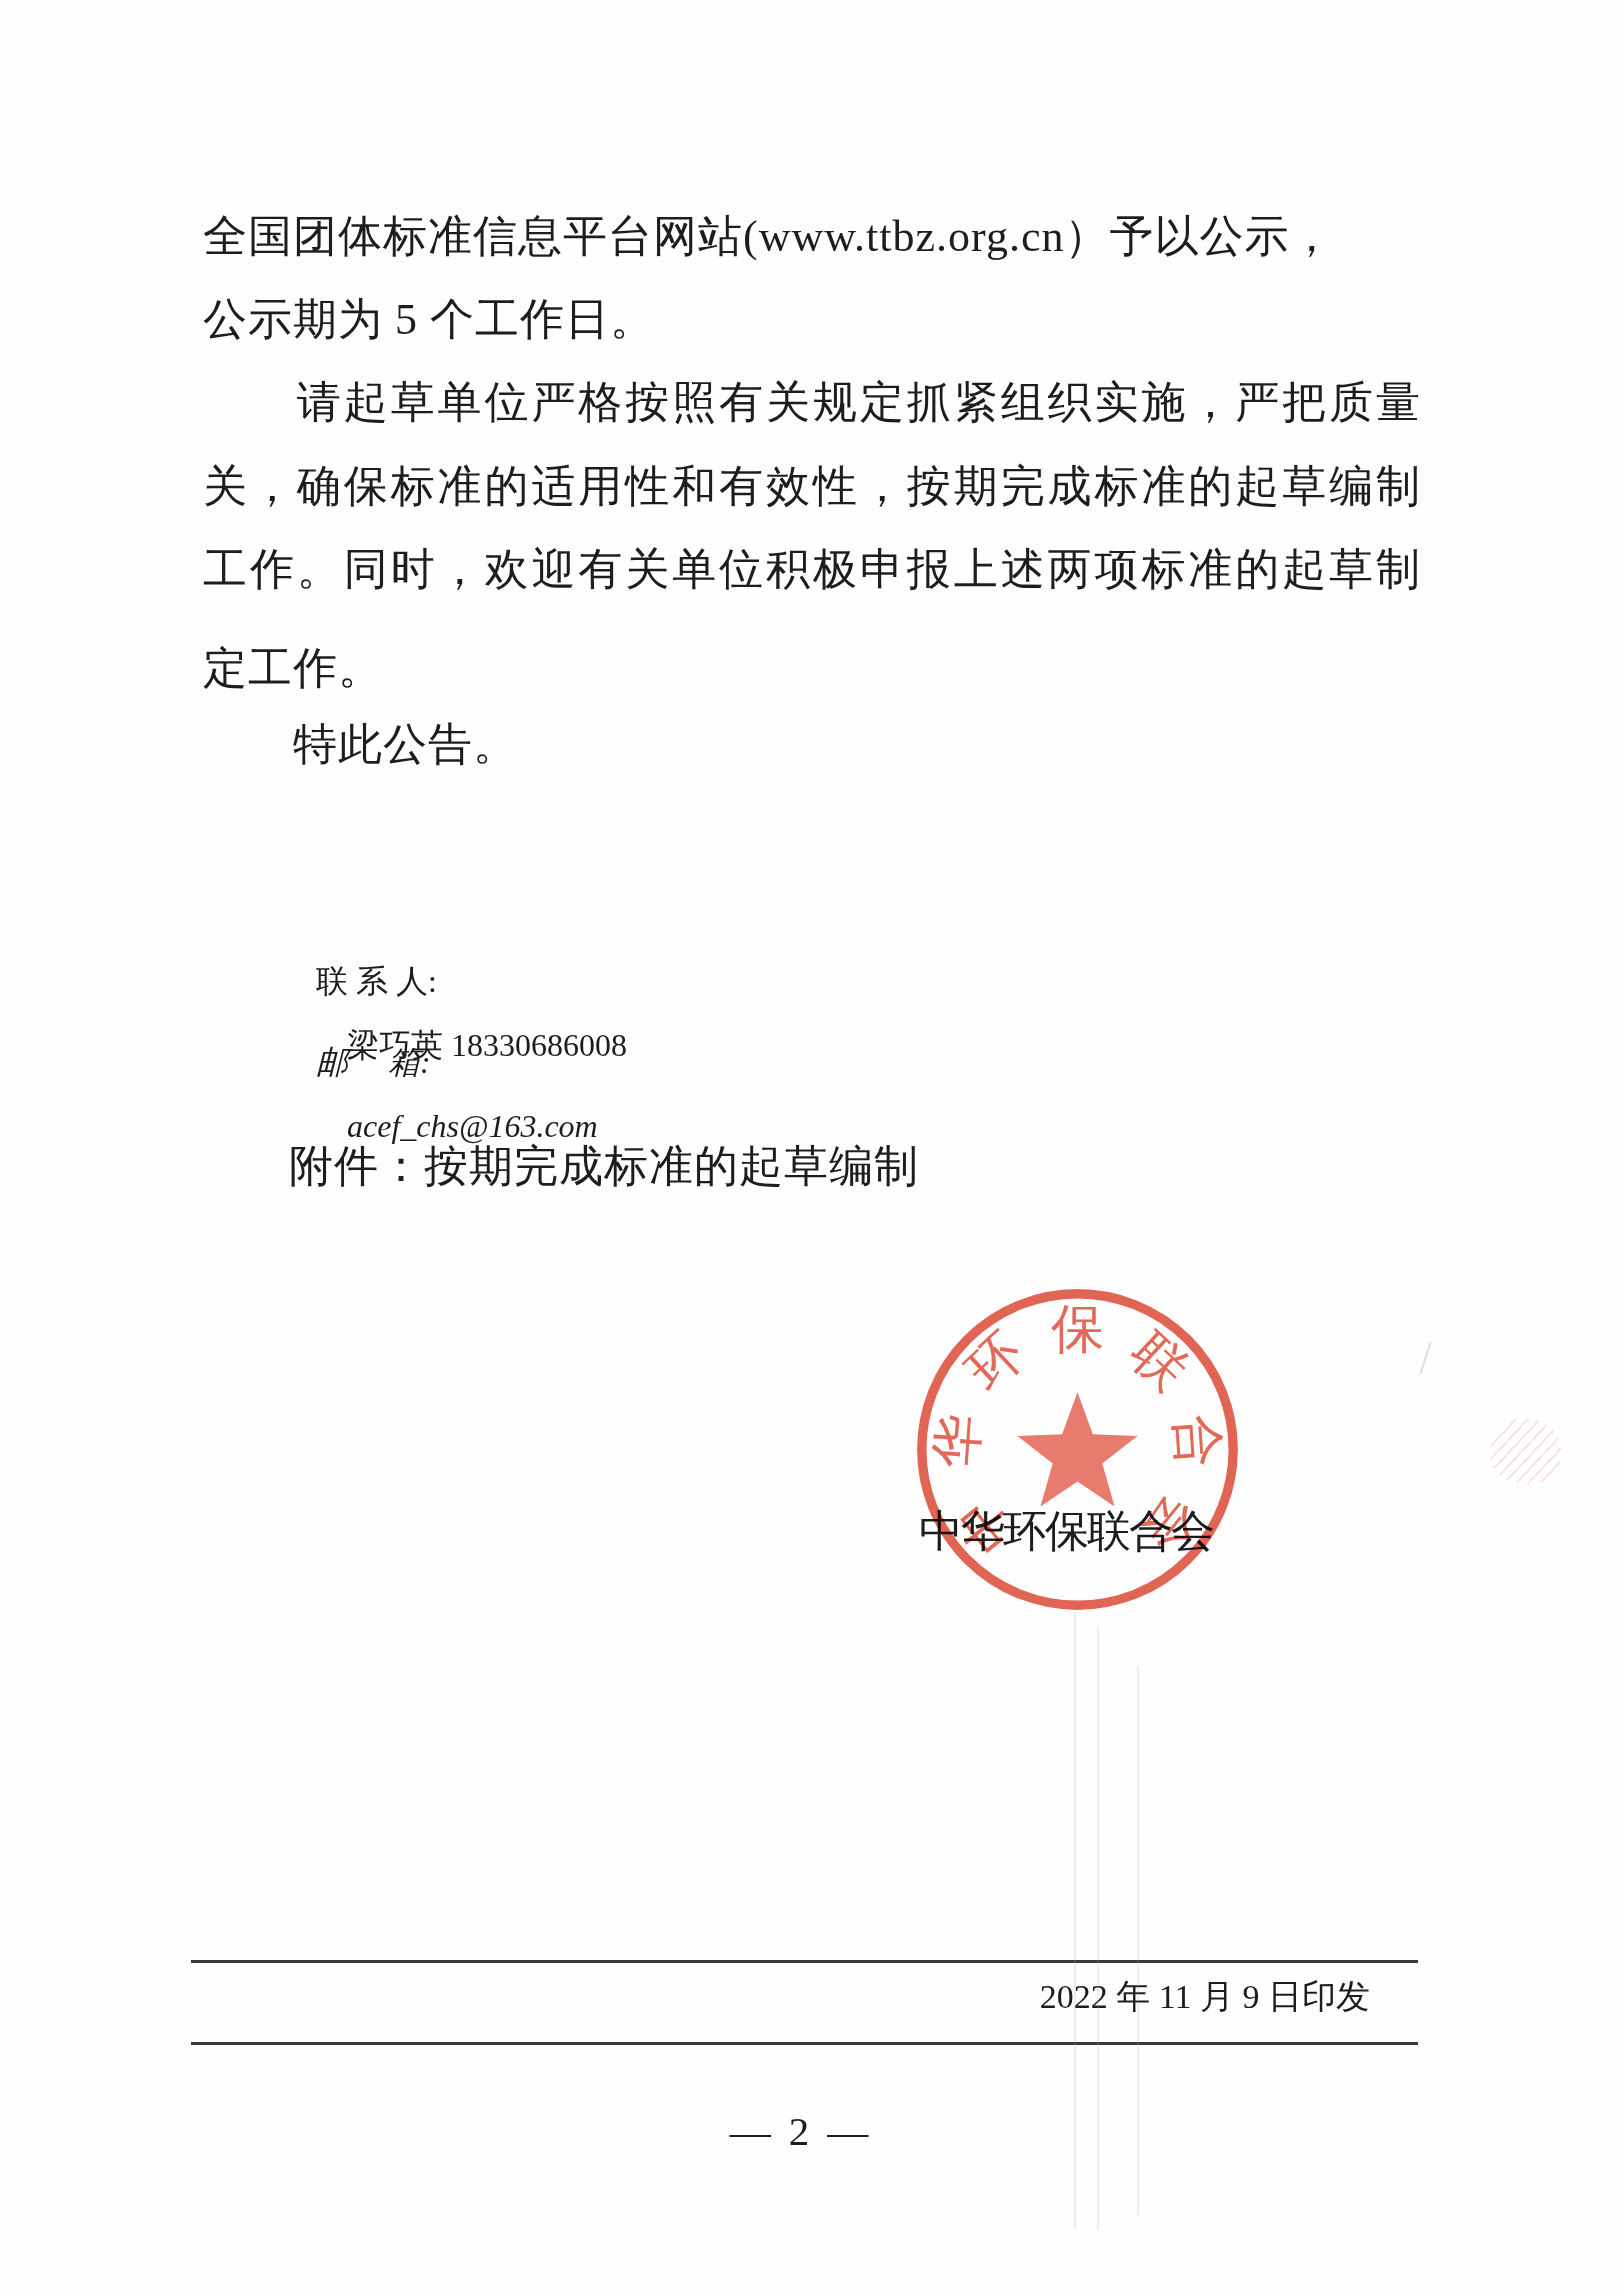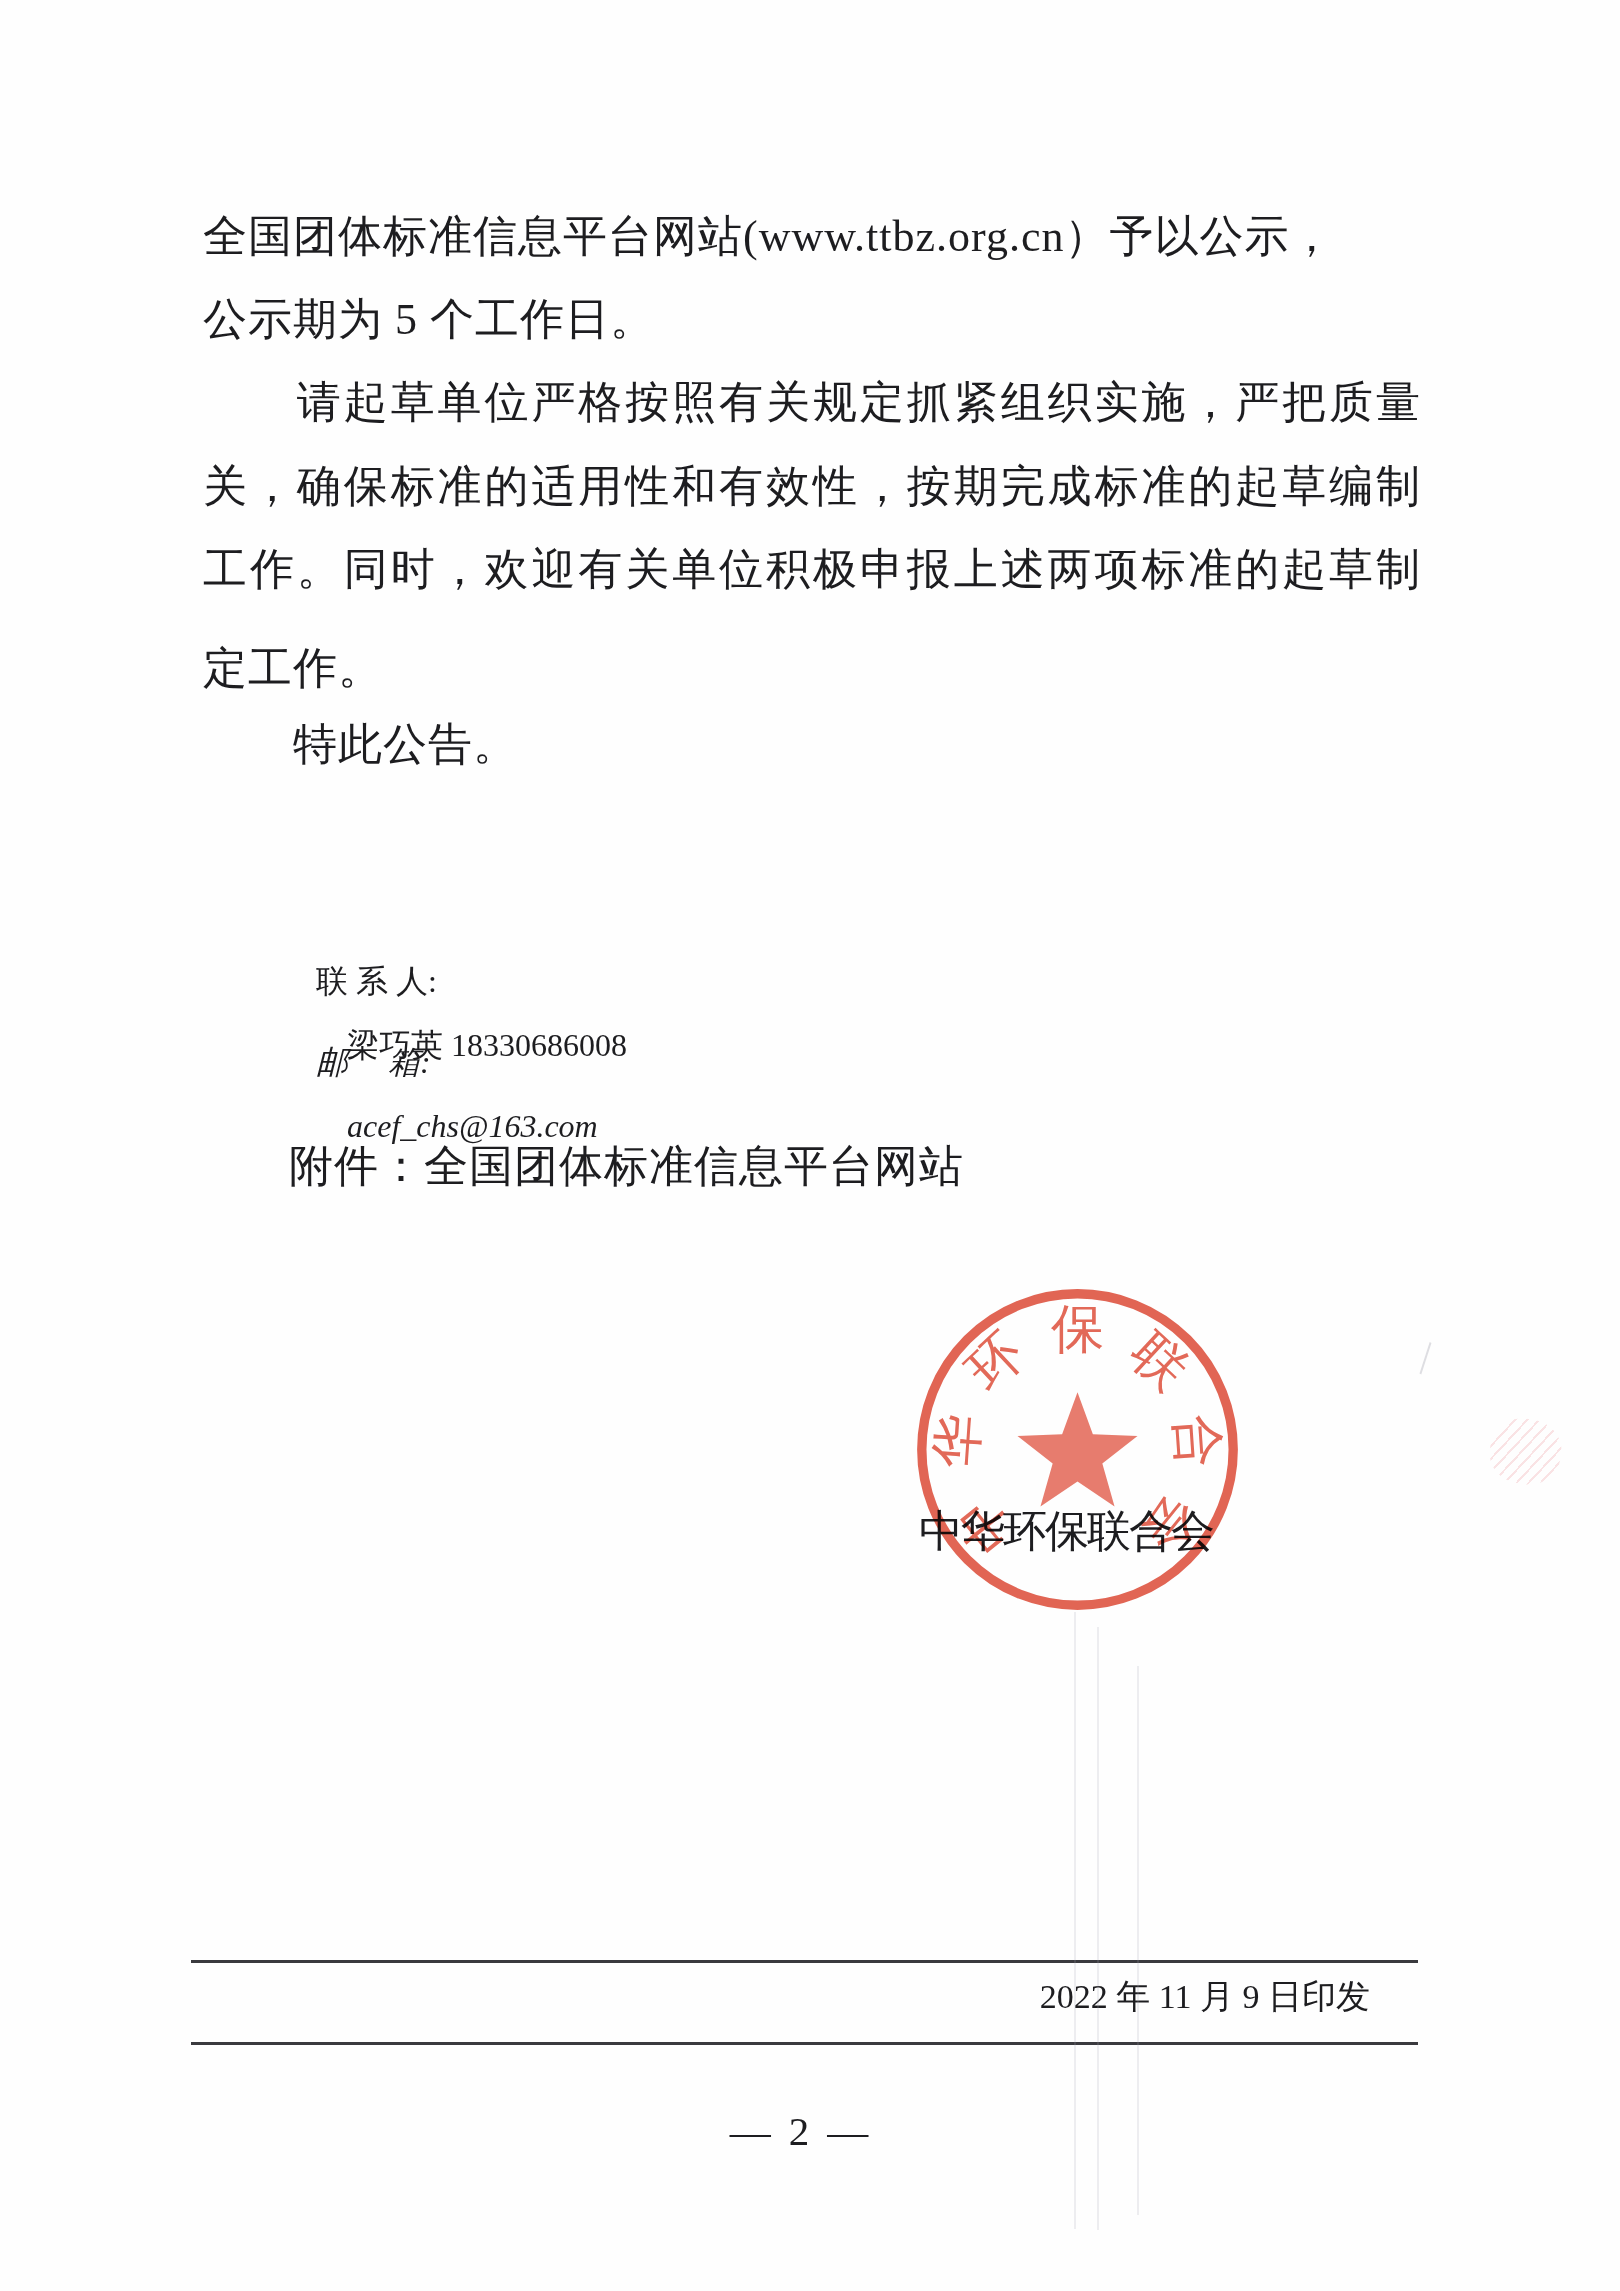--- a/index.html
+++ b/index.html
@@ -66,21 +66,21 @@
 
   <div class="txt contact-row" style="top:885px;">
     <span class="contact-label">联 系 人:</span>
     <span class="contact-value">梁巧英 18330686008</span>
   </div>
   <div class="txt contact-row" style="top:966px;font-style:italic;">
     <span class="contact-label">邮     箱:</span>
     <span class="contact-value">acef_chs@163.com</span>
   </div>
 
-  <div class="txt attachment" style="top:1139px;">附件：全国团体标准信息平台网站</div>
+  <div class="txt attachment" style="top:1139px;">附件：按期完成标准的起草编制</div>
 
   <div class="txt sig-org">中华环保联合会</div>
 
   <svg class="stamp" viewBox="0 0 344 344">
     <circle cx="172" cy="172" r="158" fill="none" stroke="#dc4632" stroke-width="9.5" opacity="0.9"></circle>
     <polygon points="172,114 187.6,156.6 232.9,158.2 197.2,186.2 209.6,229.8 172,204.5 134.4,229.8 146.8,186.2 111.1,158.2 156.4,156.6" fill="#e05340" opacity="0.82"></polygon>
     <g>
         <text x="172" y="68" text-anchor="middle" class="seal-ch" transform="rotate(-129 172 172)">中</text>
         <text x="172" y="68" text-anchor="middle" class="seal-ch" transform="rotate(-86 172 172)">华</text>
         <text x="172" y="68" text-anchor="middle" class="seal-ch" transform="rotate(-43 172 172)">环</text>

